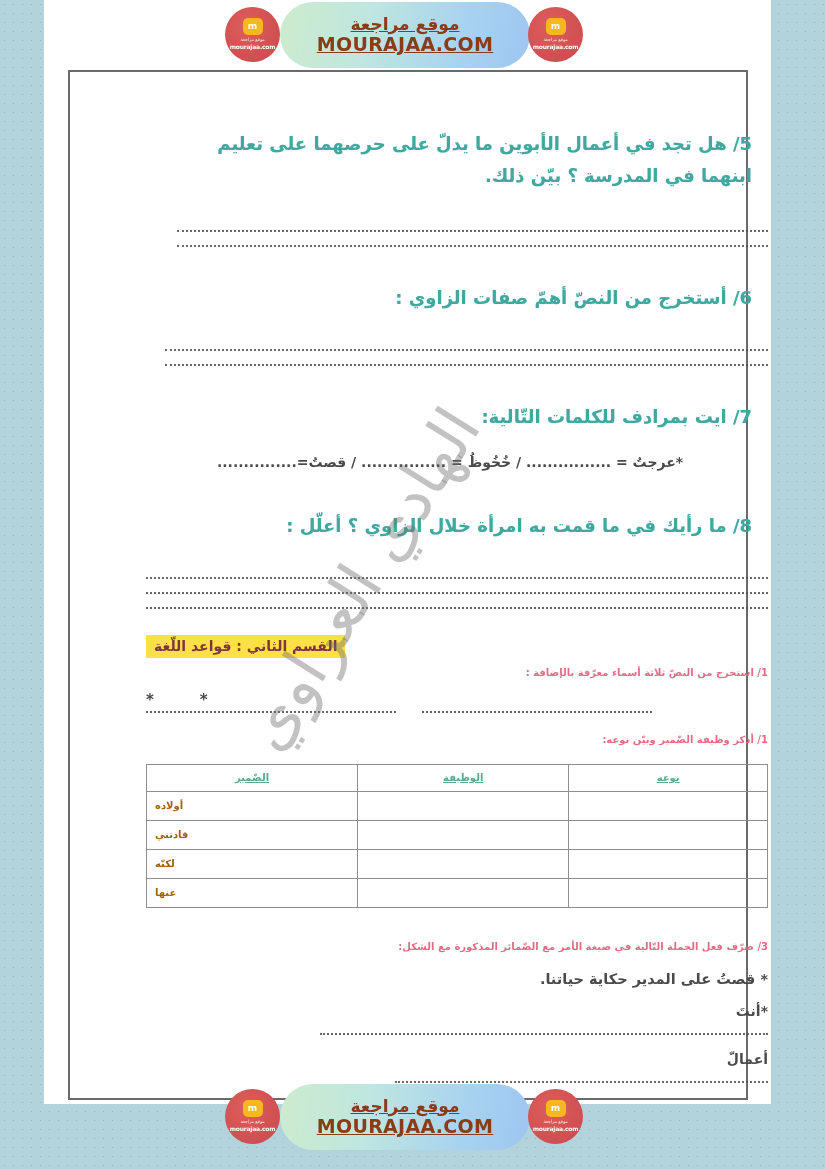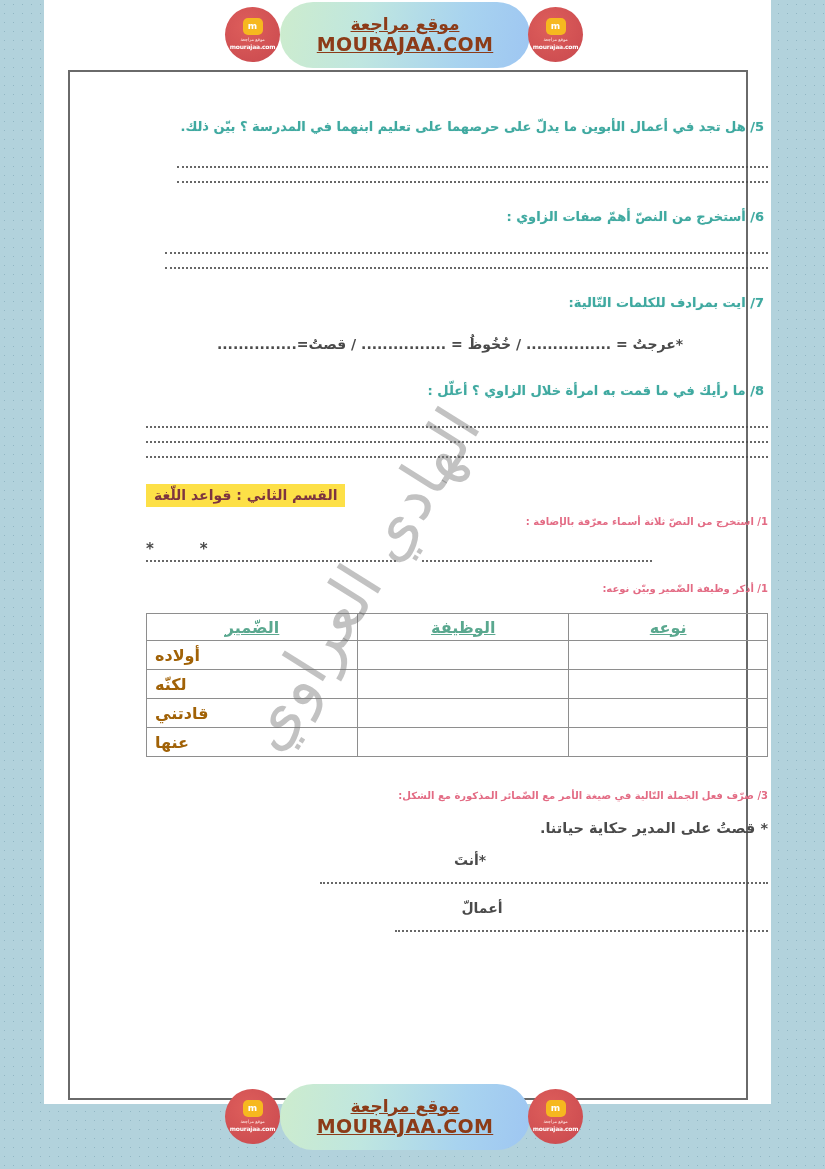--- a/index.html
+++ b/index.html
@@ -55,24 +55,24 @@
     width: 690px;
     height: 1030px;
     box-sizing: border-box;
     padding: 42px 34px 10px 34px;
     direction: rtl;
     text-align: right;
   }
 
   .q-teal {
     color: #3fa9a0;
-    font-size: 13px;
+    font-size: 18px;
     font-weight: 700;
     line-height: 1.75;
-    margin: 4px;
+    margin: 16px;
     letter-spacing: .1px;
     text-shadow: 0 0 1px rgba(63,169,160,.35);
   }
   .q-red {
     color: #e36b84;
     font-size: 10px;
     font-weight: 700;
     line-height: 1.7;
     margin: 0;
     letter-spacing: .1px;
@@ -156,21 +156,21 @@
     margin-top: 16px;
     table-layout: fixed;
   }
   table.pron-table th,
   table.pron-table td {
     border: 1px solid #8e8e8e;
     height: 26px;
     padding: 1px 8px;
     text-align: center;
     vertical-align: middle;
-    font-size: 16px;
+    font-size: 10px;
     font-weight: 700;
   }
   table.pron-table th {
     color: #5aa88f;
     height: 24px;
     text-decoration: underline;
   }
   table.pron-table td.pron-cell {
     color: #a16207;
     text-align: left;
@@ -184,21 +184,20 @@
     font-size: 14.5px;
     font-weight: 700;
     margin: 16px 0 0 0;
     padding-left: 40px;
   }
   .pronoun-line {
     color: #4a4a4a;
     font-size: 14px;
     font-weight: 700;
     margin-top: 16px;
-    text-align: center;
     padding-left: 26px;
   }
   .pronoun-line.second { padding-left: 50px; }
 
   
   .watermark {
     position: absolute;
     left: 280px;
     top: 455px;
     width: 280px;
@@ -375,26 +374,26 @@
       </thead>
       <tbody>
         <tr>
           <td></td>
           <td></td>
           <td class="pron-cell">أولاده</td>
         </tr>
         <tr>
           <td></td>
           <td></td>
-          <td class="pron-cell">لكنّه</td>
+          <td class="pron-cell">قادتني</td>
         </tr>
         <tr>
           <td></td>
           <td></td>
-          <td class="pron-cell">قادتني</td>
+          <td class="pron-cell">لكنّه</td>
         </tr>
         <tr>
           <td></td>
           <td></td>
           <td class="pron-cell">عنها</td>
         </tr>
       </tbody>
     </table>
 
     <div class="spacer-30"></div>

